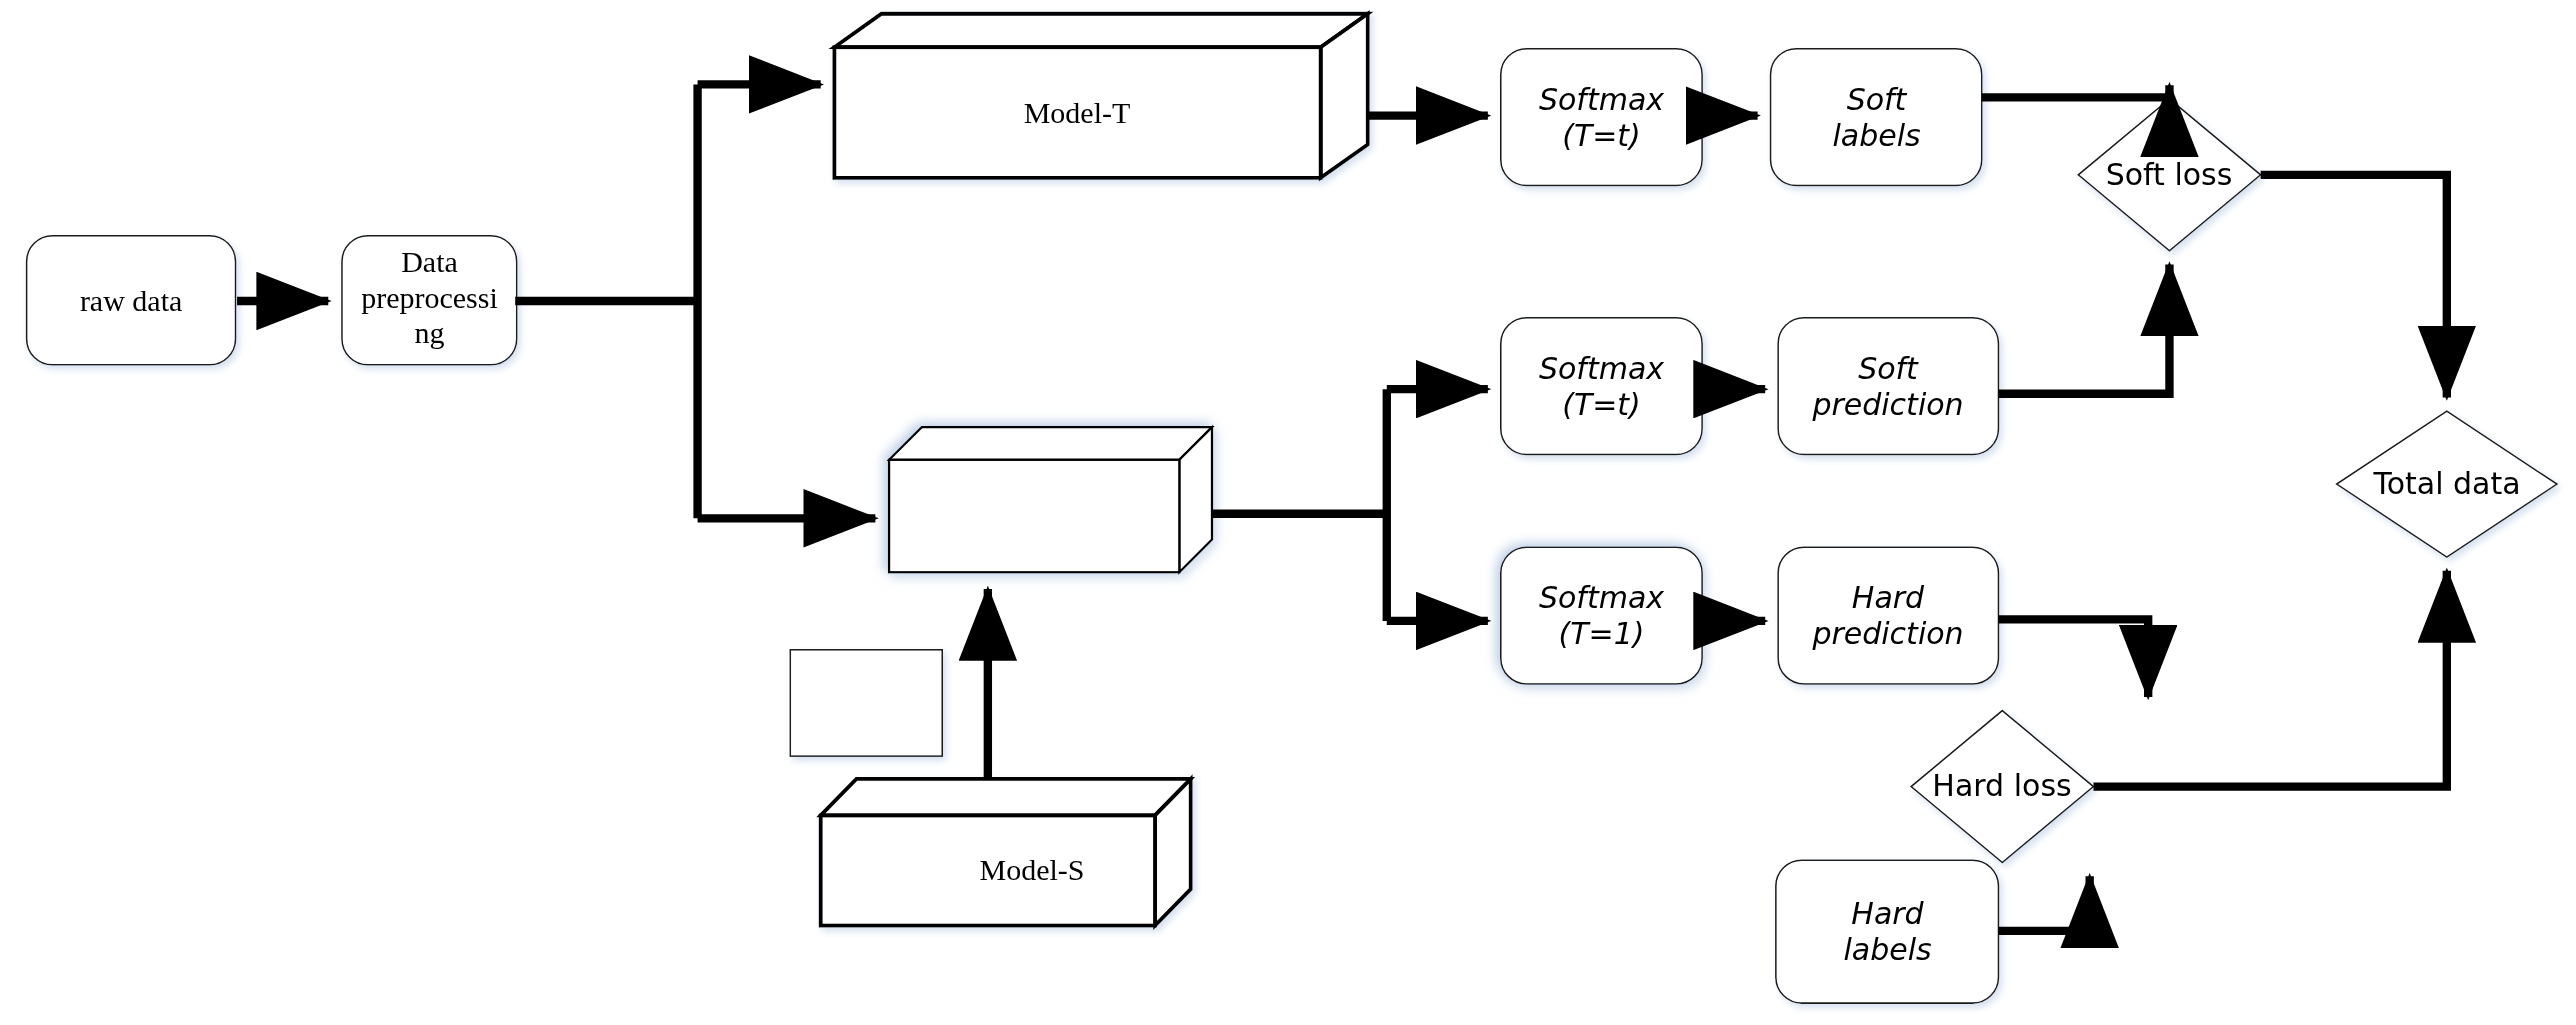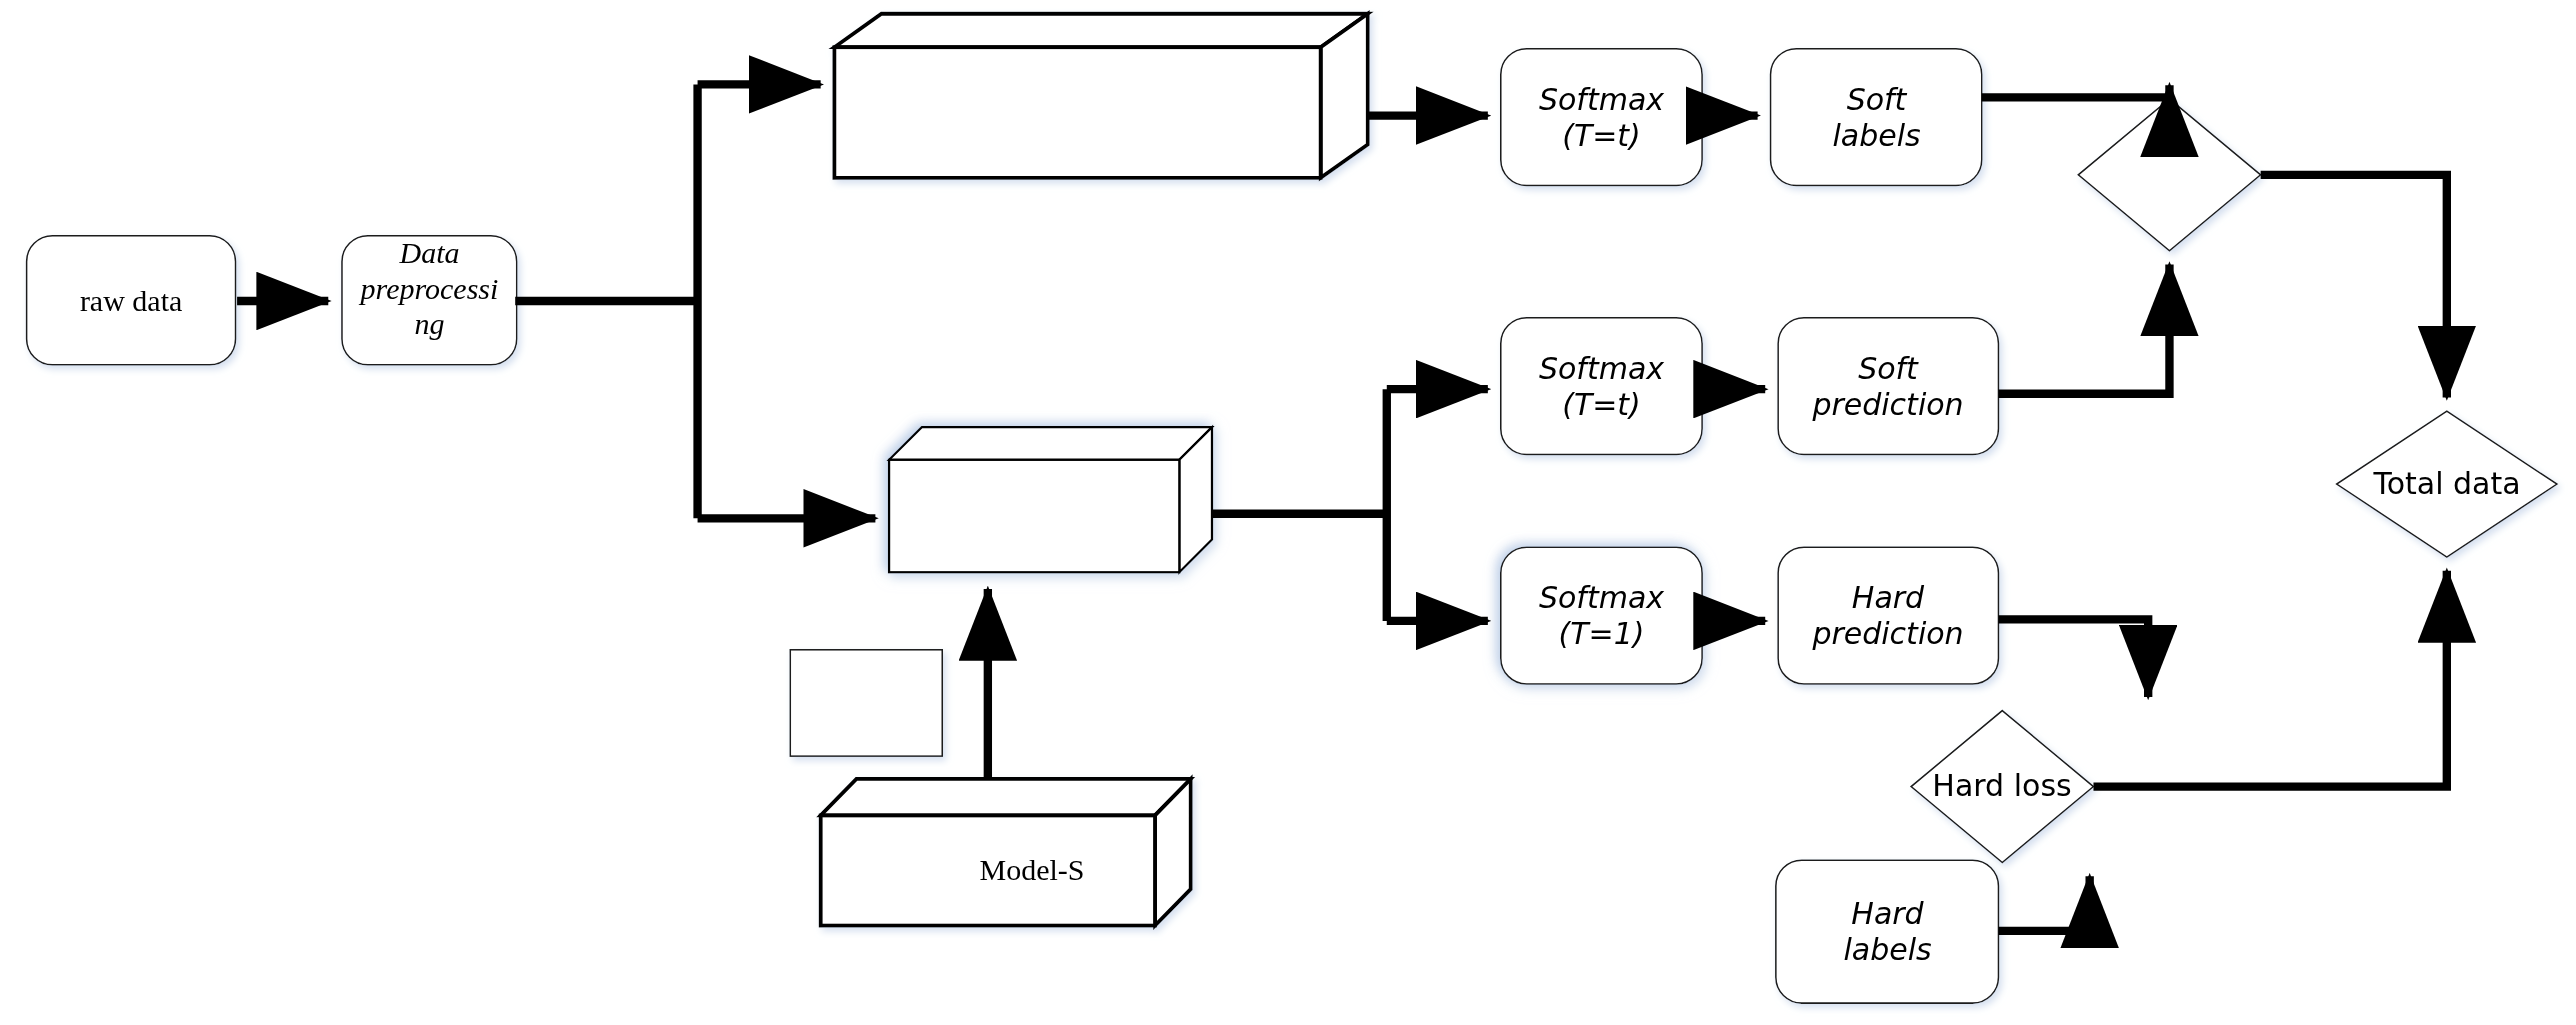--- a/index.html
+++ b/index.html
@@ -175,31 +175,33 @@
       <polyline points="2975,230 3220,230 3220,523" marker-end="url(#arrowhead)"></polyline>
 
       <polyline points="2755,1035 3220,1035 3220,751" marker-end="url(#arrowhead)"></polyline>
 
       <line x1="1300" y1="1025" x2="1300" y2="775" marker-end="url(#arrowhead)"></line>
     </g>
   </svg>
 
   <div class="node-label serif-label" style="left:26.6px;  top:236px;  width:209px; height:129px;">raw  data</div>
 
-  <div class="node-label serif-label" style="left:342px; top:224px;  width:175px; height:129px;font-style:italic;">Data
+  <div class="node-label serif-label" style="left:342px; top:233px;  width:175px; height:129px;">Data
 preprocessi
 ng</div>
 
+  <div class="node-label serif-label" style="left:834px;top:47px;   width:486px; height:131px;">Model-T</div>
 
   <div class="node-label sans-label" style="left:1501px;top:49px;   width:201px; height:137px;">Softmax
 (T=t)</div>
 
   <div class="node-label sans-label" style="left:1771px;top:49px;   width:211px; height:137px;">Soft
 labels</div>
 
+  <div class="node-label diamond-label" style="left:2078px;top:99px; width:182px; height:152px;">Soft loss</div>
 
 
   <div class="node-label sans-label" style="left:1501px;top:318px;  width:201px; height:137px;">Softmax
 (T=t)</div>
 
   <div class="node-label sans-label" style="left:1778px;top:318px;  width:220px; height:137px;">Soft
 prediction</div>
 
   <div class="node-label sans-label" style="left:1501px;top:547px;  width:201px; height:137px;">Softmax
 (T=1)</div>

